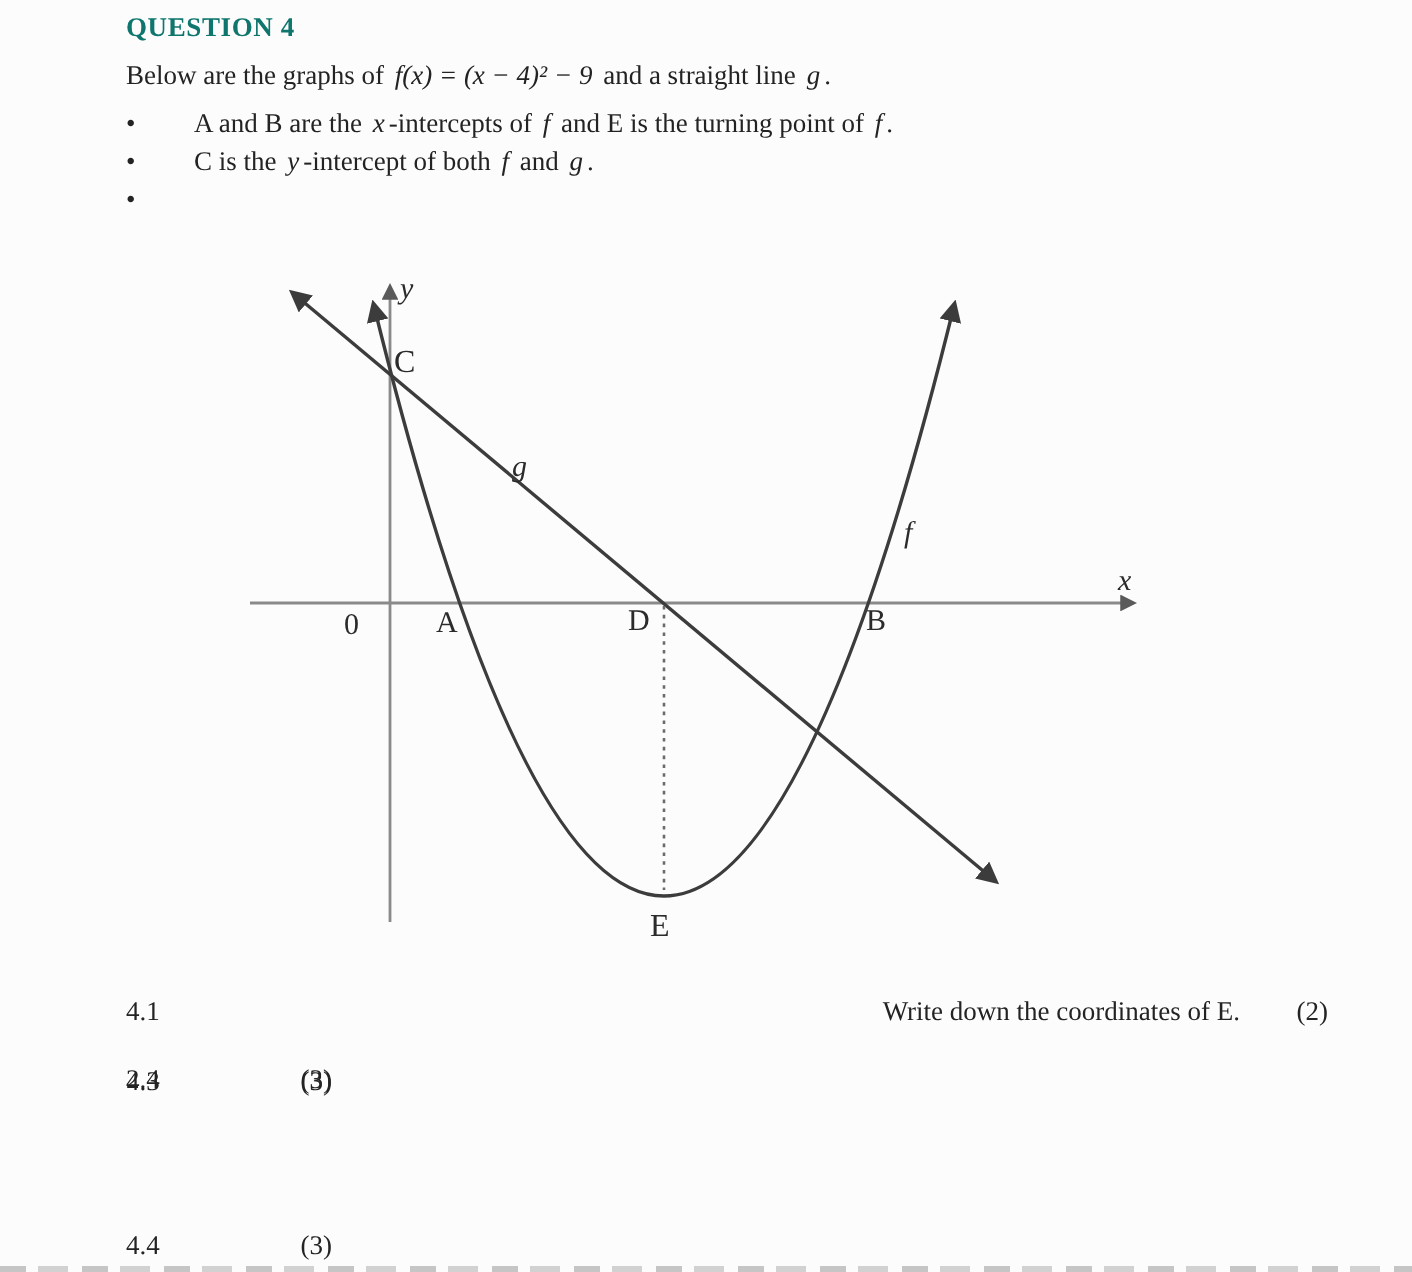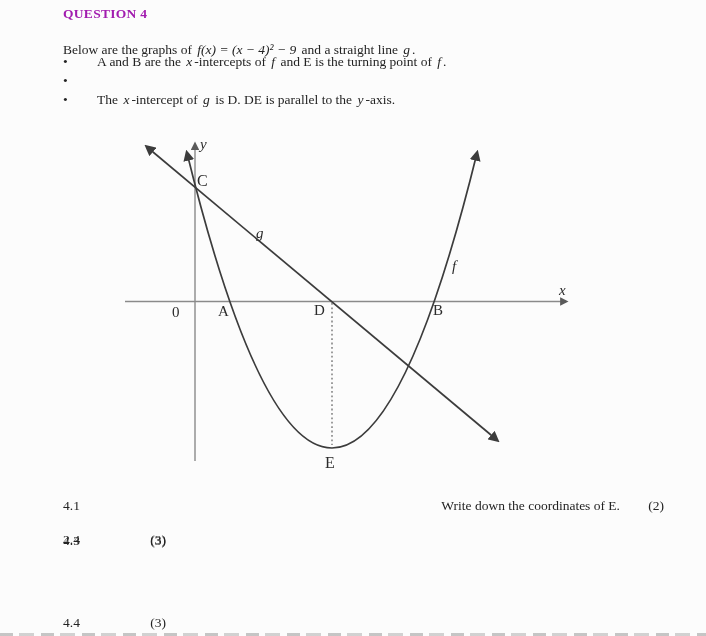--- a/index.html
+++ b/index.html
@@ -3,23 +3,23 @@
 <meta charset="utf-8">
 <style>
   html,body{margin:0;padding:0;}
   body{width:706px;height:636px;overflow:hidden;background:#ffffff;}
   #page{
     position:relative;width:706px;height:636px;background:#fcfcfc;
     font-family:"Liberation Serif",serif;color:#232323;
   }
   .title{
     position:absolute;left:63px;top:6px;
-    font-size:13.5px;font-weight:700;letter-spacing:.3px;color:#a21caf;
+    font-size:13.5px;font-weight:700;letter-spacing:.3px;color:#0f766e;
   }
-  .intro{position:absolute;left:63px;top:30px;font-size:13.5px;white-space:nowrap;margin-top:12px;}
+  .intro{position:absolute;left:63px;top:30px;font-size:13.5px;white-space:nowrap;}
   .mi{font-style:italic;padding:0 2px;}
   .bullets{position:absolute;left:63px;top:53px;font-size:13.5px;}
   .bullet-row{display:flex;line-height:18.8px;}
   .dot{width:34px;flex:none;}
   .figure-svg{position:absolute;left:0;top:0;width:706px;height:636px;}
   .figure-svg text{
     font-family:"Liberation Serif",serif;fill:#2b2b2b;font-size:15px;
   }
   .figure-svg text.big{font-size:16px;}
   .figure-svg text.it{font-style:italic;}
@@ -47,24 +47,24 @@
 
   <div class="intro"><span>Below are the graphs of </span><span class="mi">f(x) = (x − 4)² − 9</span><span> and a straight line </span><span class="mi">g</span><span>.</span></div>
 
   <div class="bullets">
     <div class="bullet-row">
       <span class="dot">•</span>
       <span><span>A and B are the </span><span class="mi">x</span><span>-intercepts of </span><span class="mi">f</span><span> and E is the turning point of </span><span class="mi">f</span><span>.</span></span>
     </div>
     <div class="bullet-row">
       <span class="dot">•</span>
+      <span><span>C is the </span><span class="mi">y</span><span>-intercept of both </span><span class="mi">f</span><span> and </span><span class="mi">g</span><span>.</span></span>
     </div>
     <div class="bullet-row">
       <span class="dot">•</span>
-      <span><span>The </span><span class="mi">x</span><span>-intercept of </span><span class="mi">g</span><span> is D. DE is parallel to the </span><span class="mi">y</span><span>-axis.</span></span>
     </div>
   </div>
 
   <svg class="figure-svg" viewBox="0 0 706 636">
     <defs>
       <marker id="mC" viewBox="0 0 10 10" refX="7" refY="5" markerWidth="6.5" markerHeight="6.5" orient="auto-start-reverse">
         <path d="M0 0 L10 5 L0 10 z" fill="#3c3c3c"></path>
       </marker>
       <marker id="mA" viewBox="0 0 10 10" refX="7" refY="5" markerWidth="6" markerHeight="6" orient="auto-start-reverse">
         <path d="M0 0 L10 5 L0 10 z" fill="#5a5a5a"></path>

